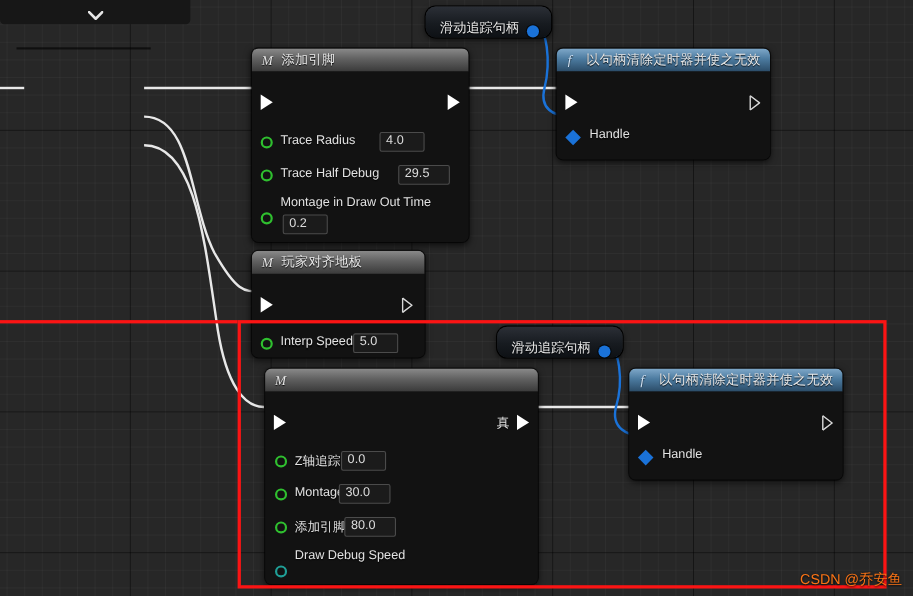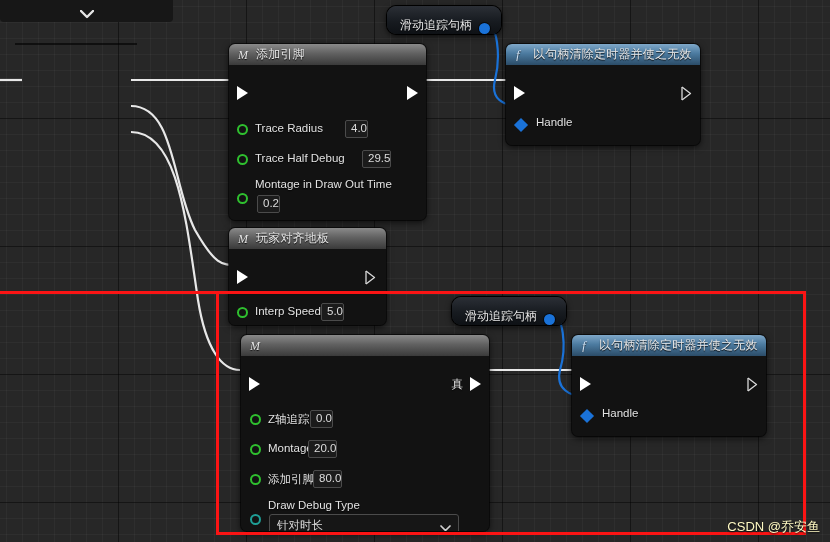--- a/index.html
+++ b/index.html
@@ -94,21 +94,21 @@
     font-size:11.5px;color:#e2e2e2;
     white-space:nowrap;
     text-shadow:0 1px 1px rgba(0,0,0,.9);
   }
   .val{
     position:absolute;
     font-size:11.5px;color:#dcdcdc;
     background:#1b1b1b;
     border:1px solid #4b4b4b;
     border-radius:2px;
-    padding:0px 0 1px 5px;
+    padding:0px 18px 1px 5px;
     line-height:15px;
     white-space:nowrap;
   }
   .combo{
     position:absolute;
     display:flex;align-items:center;justify-content:space-between;
     background:#161616;
     border:1px solid #4b4b4b;
     border-radius:3px;
     font-size:11.5px;color:#dcdcdc;
@@ -166,21 +166,21 @@
   }
   #redline{
     position:absolute;
     left:0;top:291px;width:216px;height:3px;
     background:#fb1414;
     z-index:40;
   }
   
   #watermark{
     position:absolute;right:10px;bottom:6px;
-    font-size:13px;color:#fef9c3;
+    font-size:13px;color:#f97316;
     z-index:50;
     text-shadow:0 1px 2px rgba(0,0,0,.9);
     white-space:nowrap;
   }
 </style>
 </head>
 <body>
 
 <div id="stage">
 
@@ -317,36 +317,28 @@
       <div class="exec" style="right:6px;top:21px;">
           <div class="tri"></div>
         </div>
 
       <div class="dpin" style="left:9px;top:58px;"></div>
       <div class="row-label" style="left:27px;top:56px;">Z轴追踪</div>
       <div class="val" style="left:69px;top:54px;">0.0</div>
 
       <div class="dpin" style="left:9px;top:88px;"></div>
       <div class="row-label" style="left:27px;top:86px;">Montage</div>
-      <div class="val" style="left:67px;top:84px;">20.0</div>
+      <div class="val" style="left:67px;top:84px;">30.0</div>
 
       <div class="dpin" style="left:9px;top:118px;"></div>
       <div class="row-label" style="left:27px;top:116px;">添加引脚</div>
       <div class="val" style="left:72px;top:114px;">80.0</div>
 
       <div class="dpin teal" style="left:9px;top:158px;"></div>
-      <div class="row-label" style="left:27px;top:143px;">Draw Debug Type</div>
-      <div class="combo" style="left:28px;top:158px;width:190px;">
-        <span class="cv">针对时长</span>
-        <span class="chev">
-          <svg width="11" height="7" viewBox="0 0 11 7">
-              <path d="M1,1 L5.5,5.5 L10,1" stroke="#cfcfcf" stroke-width="1.7" fill="none" stroke-linecap="round" stroke-linejoin="round"></path>
-            </svg>
-        </span>
-      </div>
+      <div class="row-label" style="left:27px;top:143px;">Draw Debug Speed</div>
     </div>
   </div>
 
   <div class="pill" style="left:452px;top:297px;">
     <span>滑动追踪句柄</span>
     <span class="pin-dot"></span>
   </div>
 
   <div class="node" style="left:572px;top:335px;width:194px;">
     <div class="node-head head-blue">

